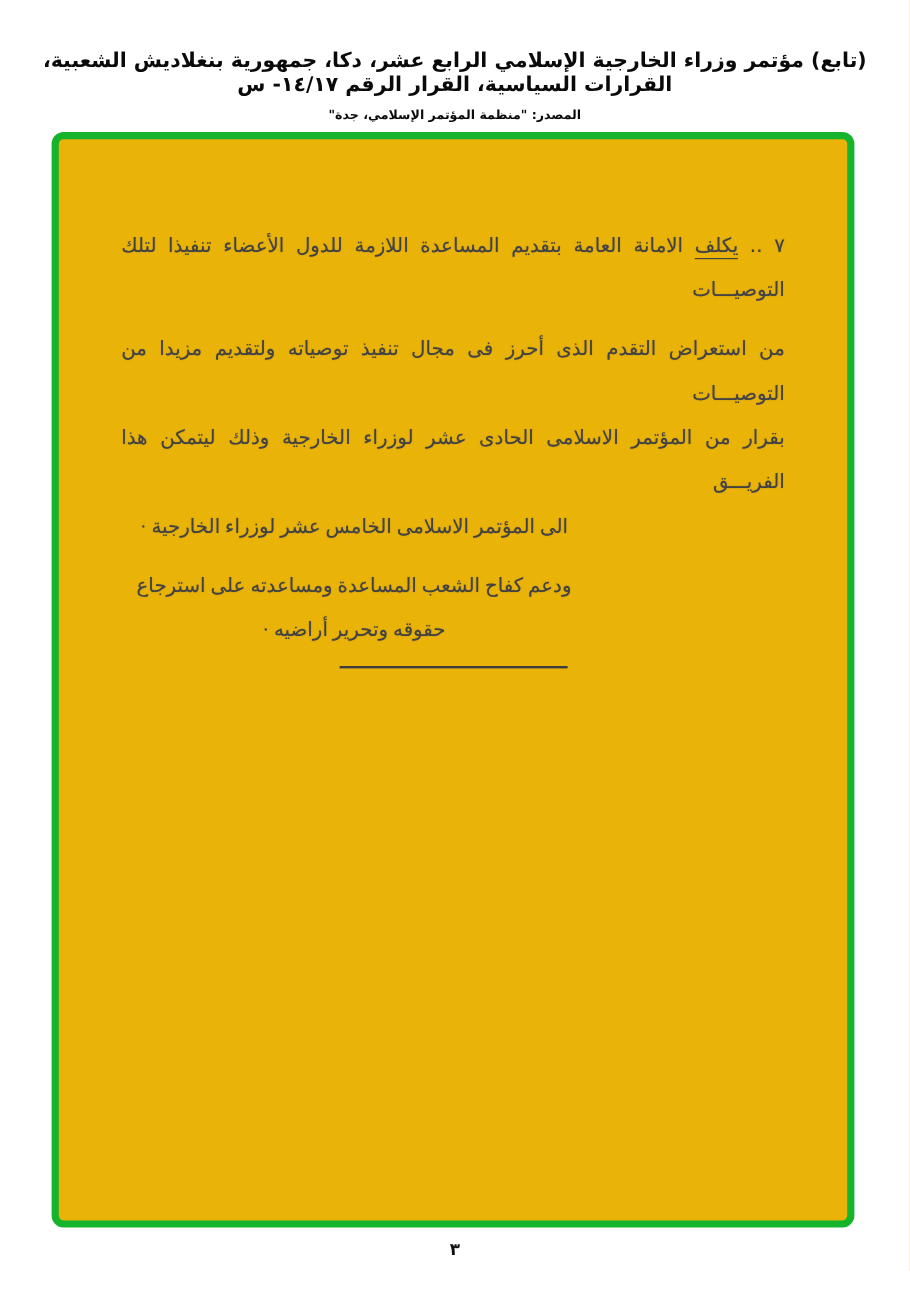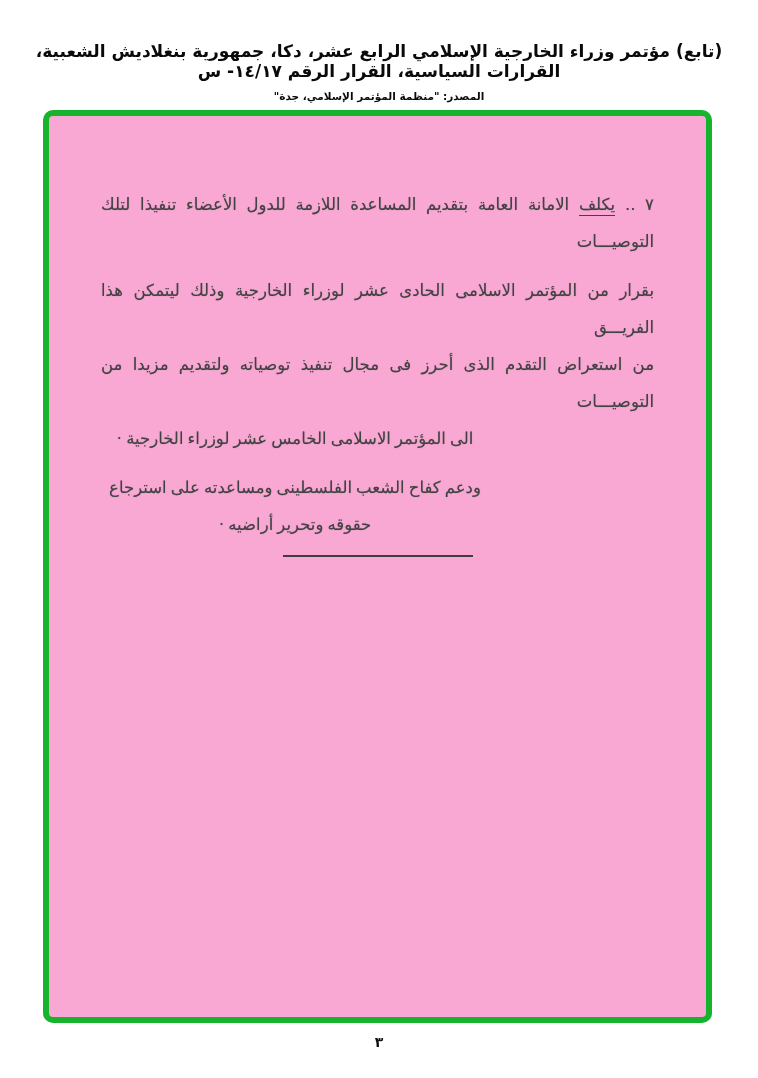--- a/index.html
+++ b/index.html
@@ -12,21 +12,21 @@
     direction:rtl; text-align:center; color:#0a0a0a;
   }
   .header .h1 { font-size:17px; font-weight:bold; letter-spacing:0; }
   .header .h2 { font-size:10.5px; font-weight:bold; margin-top:9px; }
 
   
   .scanbox {
     position:absolute; left:43px; top:110px;
     width:669px; height:913px;
     border:6px solid #16b42c; border-radius:10px;
-    background:#f9a8d4;
+    background:#eab308;
   }
 
   
   .scan {
     position:absolute; top:70px; left:52px; right:52px;
     direction:rtl; color:#3f3f3f;
     font-size:16.5px;
     text-shadow:0 0 1px rgba(70,70,70,.55);
     filter:contrast(.95);
   }
@@ -64,27 +64,27 @@
 
       <div class="para">
         <div class="line justify">
           <span class="marker">٧ ..</span>
           <span class="lead">يكلف</span>
           <span>الامانة العامة بتقديم المساعدة اللازمة للدول الأعضاء تنفيذا لتلك التوصيـــات</span>
         </div>
       </div>
 
       <div class="para">
+        <div class="line justify">من استعراض التقدم الذى أحرز فى مجال تنفيذ توصياته ولتقديم مزيدا من التوصيـــات</div>
         <div class="line justify">بقرار من المؤتمر الاسلامى الحادى عشر لوزراء الخارجية وذلك ليتمكن هذا الفريـــق</div>
-        <div class="line justify">من استعراض التقدم الذى أحرز فى مجال تنفيذ توصياته ولتقديم مزيدا من التوصيـــات</div>
         <div class="line short">الى المؤتمر الاسلامى الخامس عشر لوزراء الخارجية ·</div>
       </div>
 
       <div class="para">
-        <div class="line short">ودعم كفاح الشعب الفلسطينى ومساعدته على استرجاع حقوقه وتحرير أراضيه ·</div>
+        <div class="line short">ودعم كفاح الشعب المساعدة ومساعدته على استرجاع حقوقه وتحرير أراضيه ·</div>
       </div>
 
       <div class="divider"></div>
 
     </div>
   </div>
 
   <div class="pagenum">٣</div>
 
 </div>

